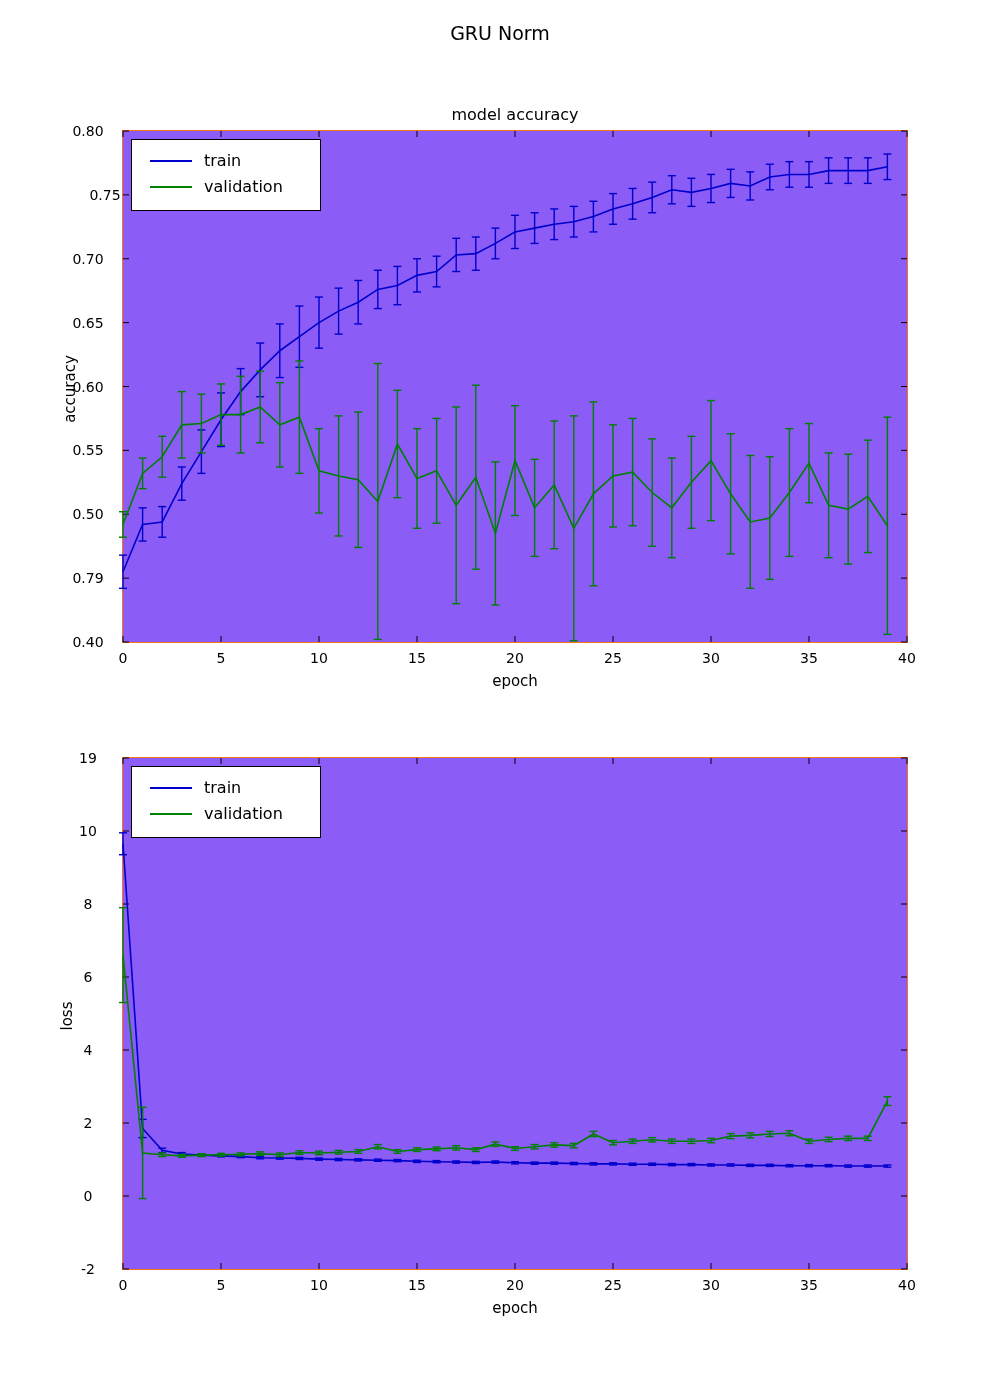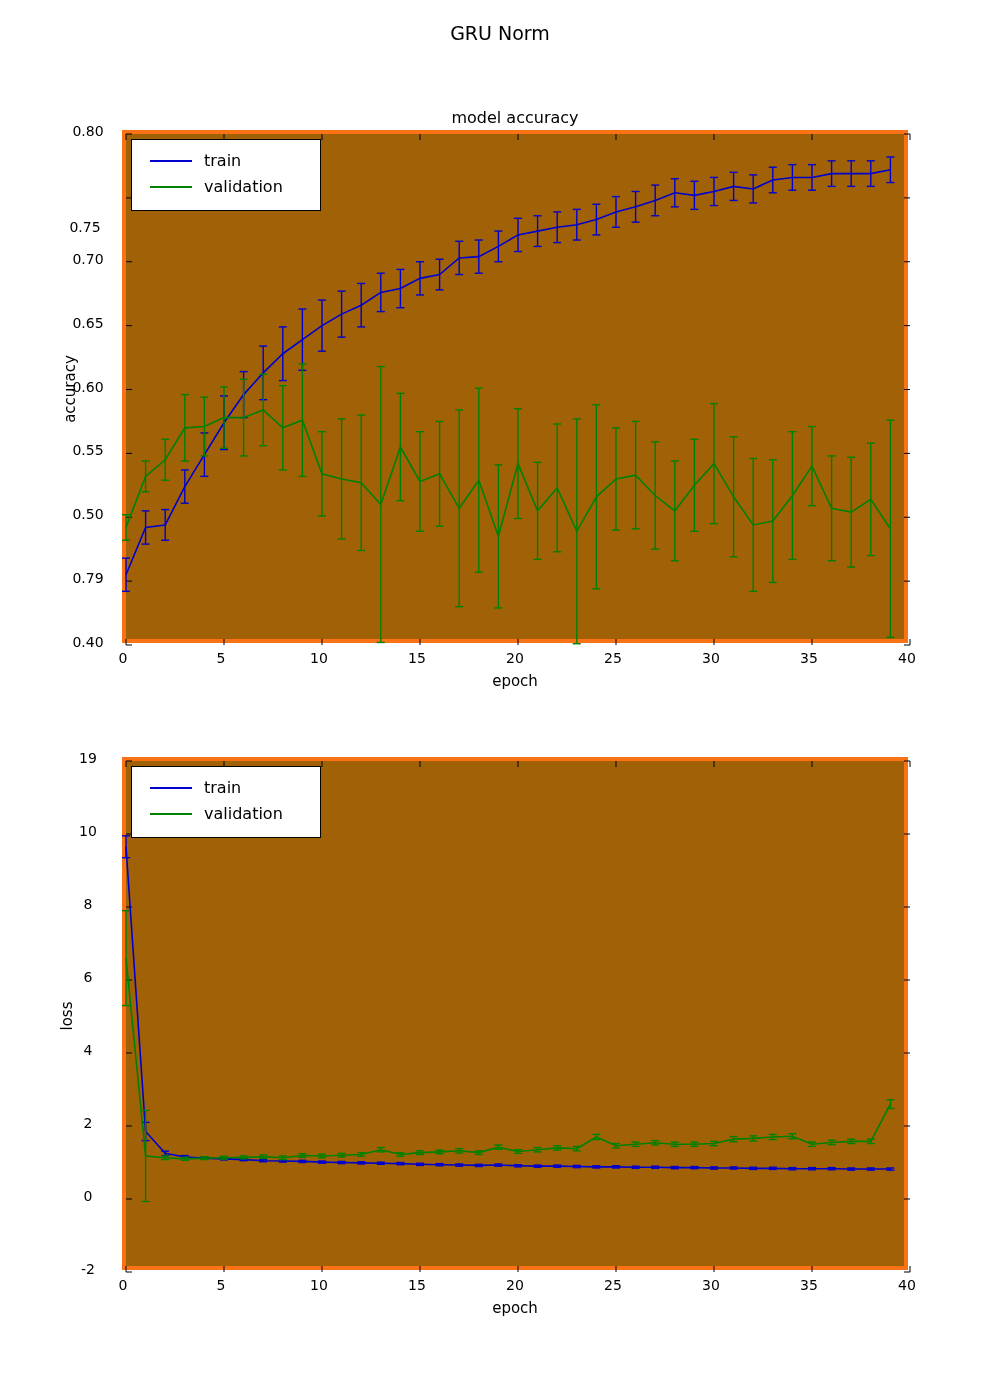--- a/index.html
+++ b/index.html
@@ -26,22 +26,22 @@
     top: 22px;
     left: 0;
     width: 1000px;
     text-align: center;
     font-size: 19px;
     color: #000;
   }
   .axes {
     position: absolute;
     box-sizing: border-box;
-    border: 4px solid #f97316;
-    background: #a16207;
+    border: 1px solid #f97316;
+    background: #8b5cf6;
   }
   .axes-title {
     position: absolute;
     left: 0;
     top: -26px;
     width: 100%;
     text-align: center;
     font-size: 16px;
   }
   .xlabel {
@@ -402,21 +402,21 @@
       <div class="tick-label-x" style="left: 711px; top: 650px;">30</div>
       <div class="tick-label-x" style="left: 809px; top: 650px;">35</div>
       <div class="tick-label-x" style="left: 907px; top: 650px;">40</div>
       <div class="tick-label-y" style="left: 61px; width: 54px; top: 642px;">0.40</div>
       <div class="tick-label-y" style="left: 61px; width: 54px; top: 578.125px;">0.79</div>
       <div class="tick-label-y" style="left: 61px; width: 54px; top: 514.25px;">0.50</div>
       <div class="tick-label-y" style="left: 61px; width: 54px; top: 450.375px;">0.55</div>
       <div class="tick-label-y" style="left: 61px; width: 54px; top: 386.5px;">0.60</div>
       <div class="tick-label-y" style="left: 61px; width: 54px; top: 322.625px;">0.65</div>
       <div class="tick-label-y" style="left: 61px; width: 54px; top: 258.75px;">0.70</div>
-      <div class="tick-label-y" style="left: 58px; width: 54px; top: 194.875px; margin-top: 32px;">0.75</div>
+      <div class="tick-label-y" style="left: 78px; width: 54px; top: 194.875px;">0.75</div>
       <div class="tick-label-y" style="left: 61px; width: 54px; top: 131px;">0.80</div>
     </div>
   <div class="xlabel" style="left:122px; top:672px; width:786px;">epoch</div>
   <div class="ylabel" style="left:-5px; top:380px; width:150px; text-align:center; transform:rotate(-90deg);">accuracy</div>
 
   <div class="legend" id="legend-acc" style="left:131px; top:139px; width:190px; height:72px;">
     <div class="legend-row">
       <span class="legend-line"></span>
       <span class="legend-label">train</span>
     </div>

